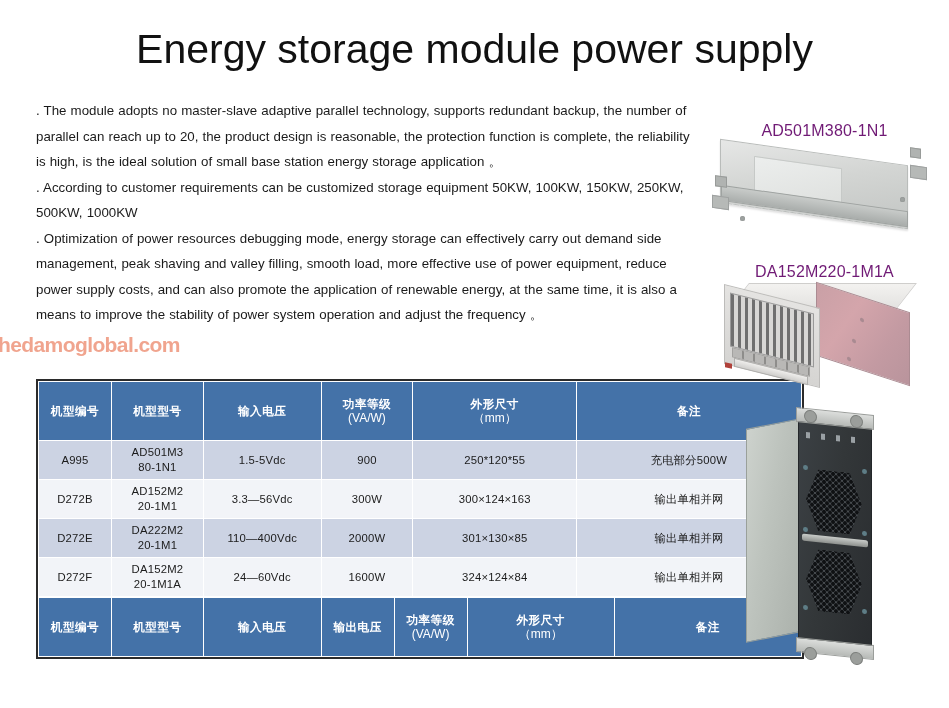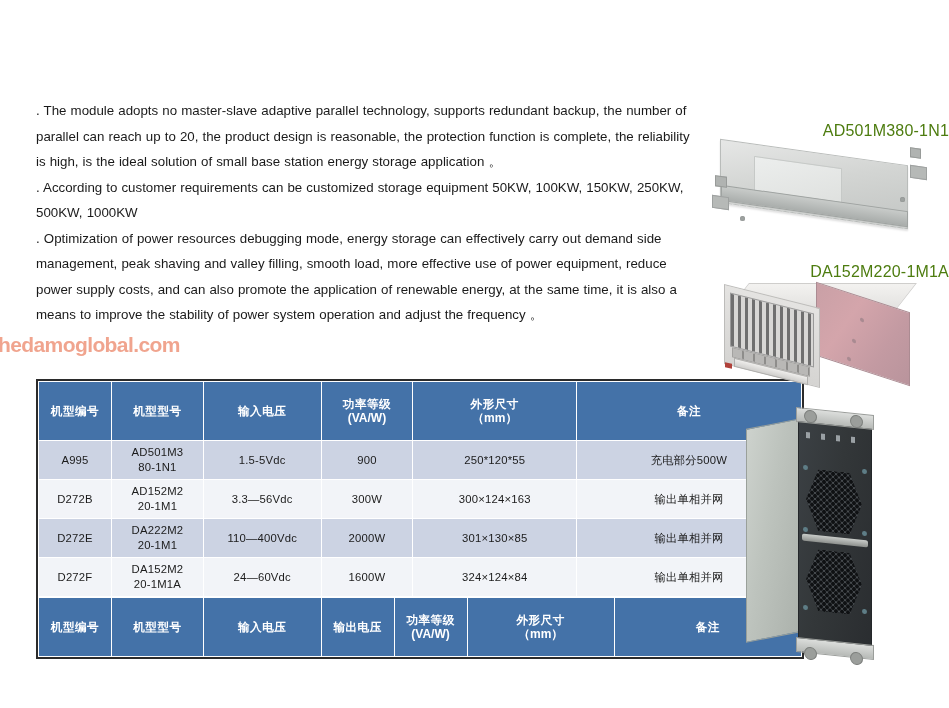--- a/index.html
+++ b/index.html
@@ -85,21 +85,21 @@
     color: #ffffff;
     font-size: 13px;
     font-weight: 700;
     height: 58px;
     line-height: 15.5px;
     border-color: #ffffff;
     letter-spacing: 0.5px;
   }
   tr.hdr th .sub {
     font-size: 12px;
-    font-weight: 700;
+    font-weight: 400;
     letter-spacing: 0px;
   }
   tr.data td {
     font-size: 11.3px;
     line-height: 15px;
     height: 38px;
     color: #1b1b1b;
     letter-spacing: 0.2px;
   }
   tr.data.odd td  { background: #ccd3e3; }
@@ -108,23 +108,23 @@
   .brk { display: block; }
 
   
   #products {
     position: absolute;
     left: 700px; top: 0;
     width: 249px; height: 708px;
   }
   .prod { position: absolute; width: 249px; }
   .prod-label {
-    text-align: right;
+    text-align: center;
     font-size: 16px;
-    color: #4d7c0f;
+    color: #701a75;
     letter-spacing: .2px;
     white-space: nowrap;
   }
   .prod-photo { position: relative; margin: 0 auto; }
 
   
   #photo1 { width: 215px; height: 98px; margin-left: 12px; }
   #photo1 .body1 {
     position: absolute; left: 8px; top: 12px;
     width: 186px; height: 62px;
@@ -284,20 +284,21 @@
   #photo3 .sc3 { left: 57px; top: 118px; }
   #photo3 .sc4 { left: 116px; top: 122px; }
   #photo3 .sc5 { left: 57px; top: 196px; }
   #photo3 .sc6 { left: 116px; top: 200px; }
 </style>
 </head>
 <body>
 
 <div id="page">
 
+  <div id="title">Energy storage module power supply</div>
 
   <div id="body-copy">
     <p class="para">. The module adopts no master-slave adaptive parallel technology, supports redundant backup, the number of parallel can reach up to 20, the product design is reasonable, the protection function is complete, the reliability is high, is the ideal solution of small base station energy storage application 。</p>
     <p class="para">. According to customer requirements can be customized storage equipment 50KW, 100KW, 150KW, 250KW, 500KW, 1000KW</p>
     <p class="para">. Optimization of power resources debugging mode, energy storage can effectively carry out demand side management, peak shaving and valley filling, smooth load, more effective use of power equipment, reduce power supply costs, and can also promote the application of renewable energy, at the same time, it is also a means to improve the stability of power system operation and adjust the frequency 。</p>
   </div>
 
   <div id="watermark">hedamoglobal.com</div>
 
   <div id="spec-table-wrap">

